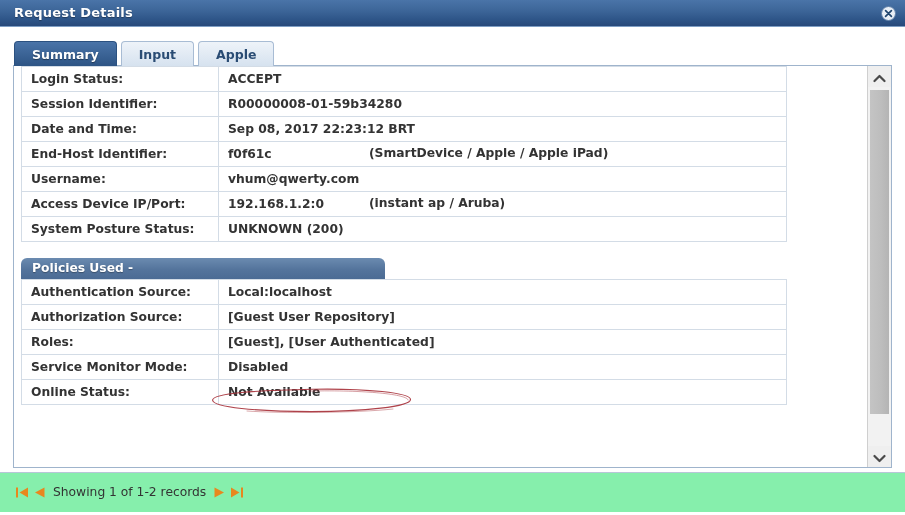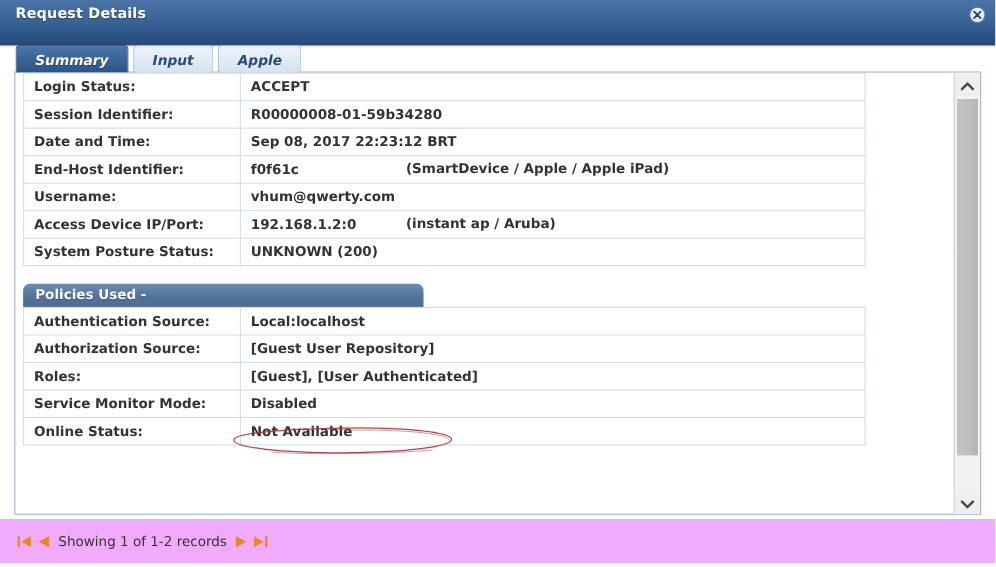--- a/index.html
+++ b/index.html
@@ -23,21 +23,21 @@
     height: 515px;
     background: #ffffff;
     box-sizing: border-box;
   }
 
   
   #titlebar {
     position: absolute;
     left: 0; top: 0;
     width: 905px;
-    height: 42px;
+    height: 27px;
     background: linear-gradient(to bottom, #4a74a8 0%, #3d6699 40%, #2e5588 75%, #27497a 100%);
     border-bottom: 1px solid #7e9ec4;
     box-sizing: border-box;
   }
   #titlebar .title-text {
     position: absolute;
     left: 14px;
     top: 5px;
     font-size: 13px;
     font-weight: bold;
@@ -56,21 +56,20 @@
 
   
   #tabstrip {
     position: absolute;
     left: 14px;
     top: 40px;
     height: 26px;
     display: flex;
     align-items: flex-end;
     z-index: 5;
-    font-style: italic;
   }
   .tab {
     height: 25px;
     line-height: 25px;
     padding: 0 17px;
     font-size: 12.5px;
     font-weight: bold;
     border-radius: 4px 4px 0 0;
     box-sizing: border-box;
     cursor: pointer;
@@ -208,21 +207,21 @@
     cursor: pointer;
   }
 
   
   #footer {
     position: absolute;
     left: 0;
     top: 472px;
     width: 905px;
     height: 40px;
-    background: #f0abfc;
+    background: #86efac;
     border-top: 1px solid #b8c6d8;
     box-sizing: border-box;
   }
   #pager {
     position: absolute;
     left: 14px;
     top: 10px;
     display: flex;
     align-items: center;
     height: 19px;

